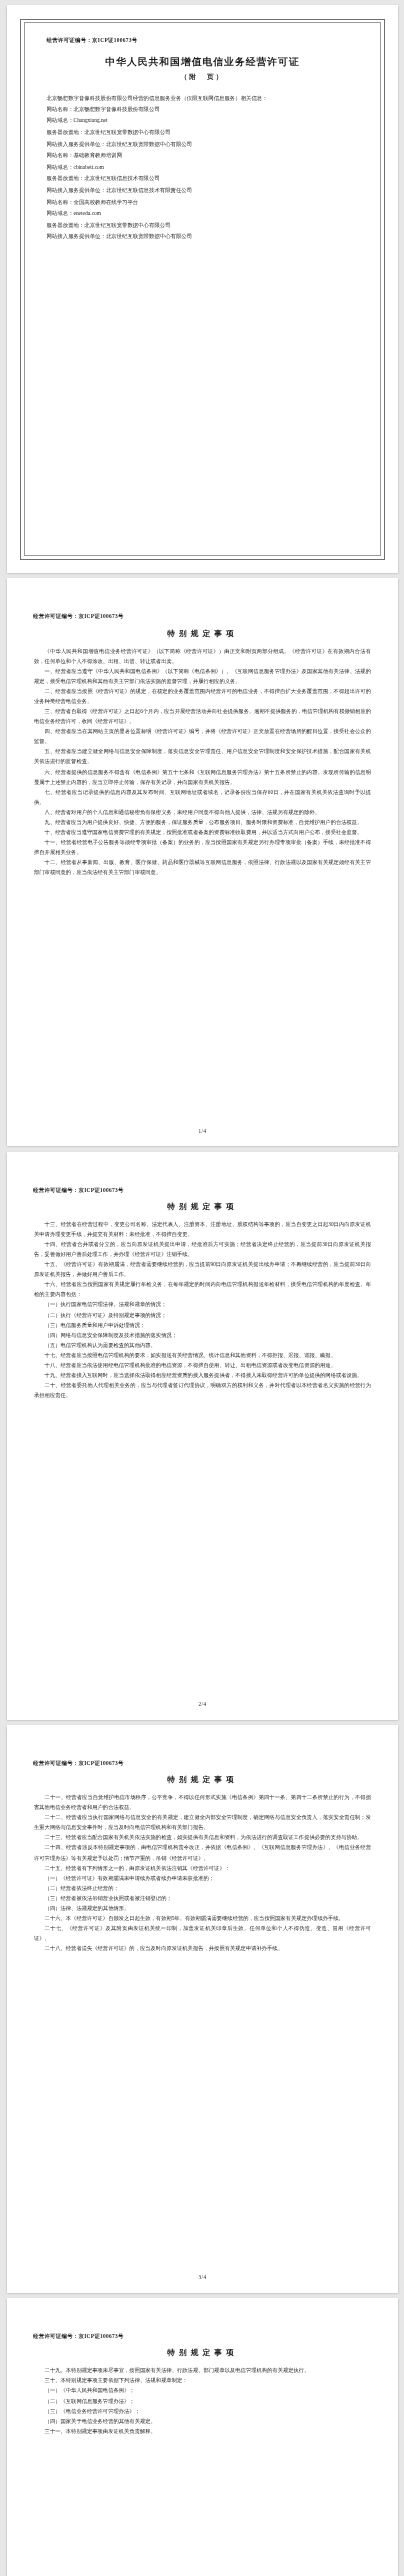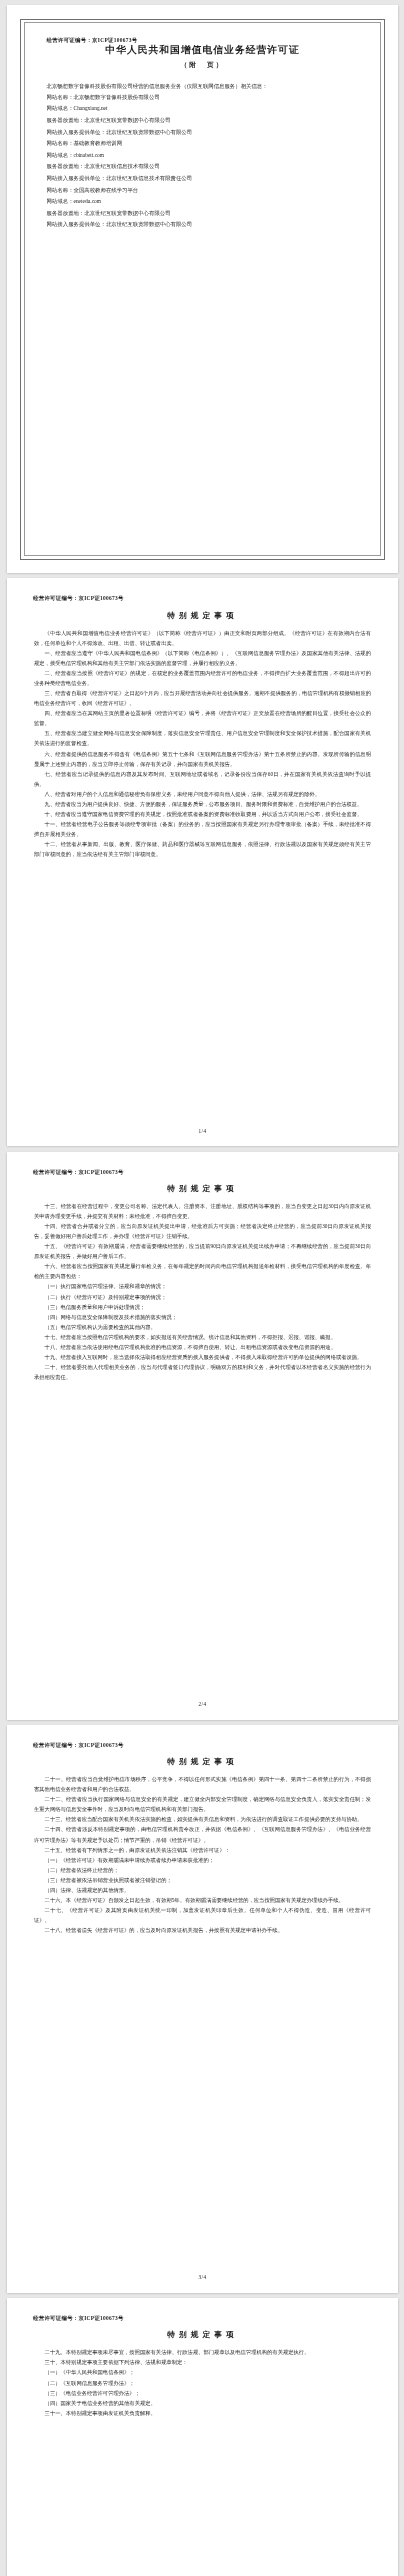--- a/index.html
+++ b/index.html
@@ -35,21 +35,21 @@
   .license-line{
     font-size:5.4px;
     font-weight:bold;
     letter-spacing:0.3px;
   }
   .cert-title{
     text-align:center;
     font-size:9.8px;
     font-weight:bold;
     letter-spacing:1px;
-    margin-top:0;
+    margin-top:12px;
   }
   .cert-subtitle{
     text-align:center;
     font-size:6.7px;
     font-weight:bold;
     margin-top:4.1px;
     letter-spacing:2.1px;
   }
   .cert-intro{
     font-size:5.4px;
@@ -57,21 +57,21 @@
     margin-top:11.3px;
     text-align:justify;
   }
   .entry{
     font-size:5.4px;
     line-height:2.15;
     text-align:left;
   }
   
   .prov-header{
-    padding:17px 26px 0 26px;
+    padding:35px 26px 0 26px;
   }
   .prov-title{
     text-align:center;
     font-size:7.7px;
     font-weight:bold;
     letter-spacing:4.1px;
     margin:8.2px 0 7.2px 0;
   }
   .prov-body{
     padding:0 27px;

